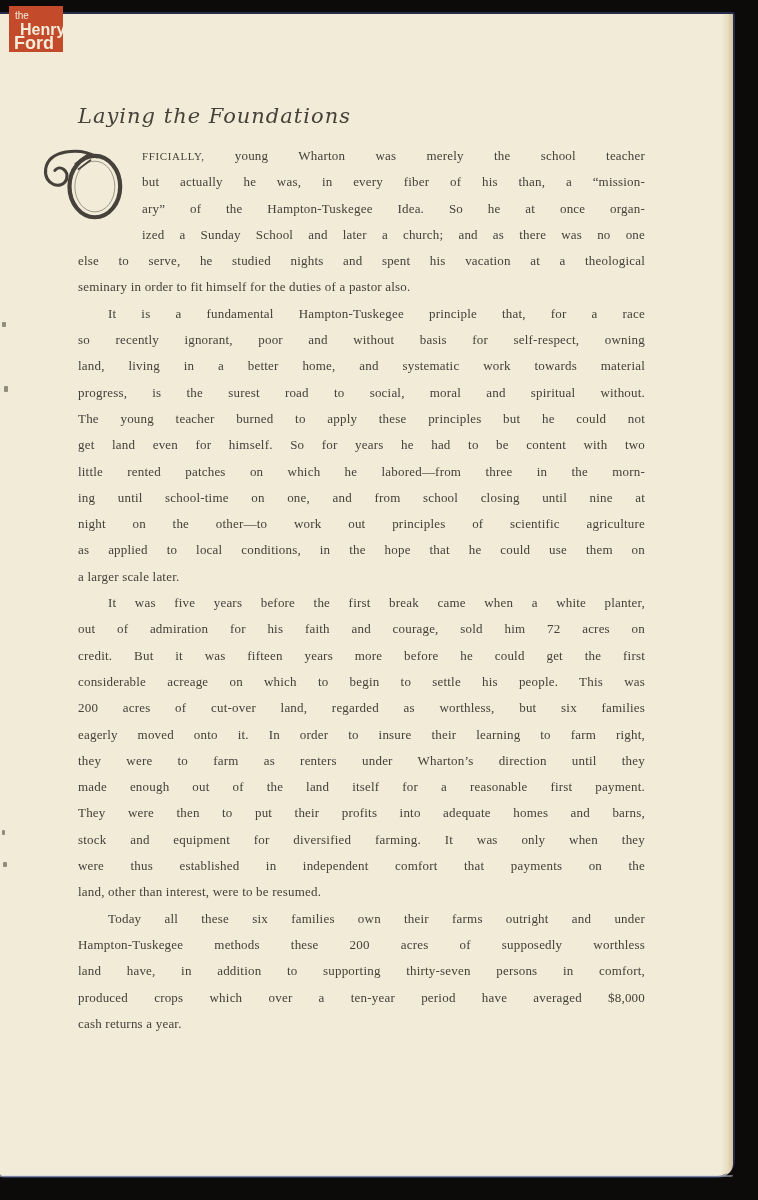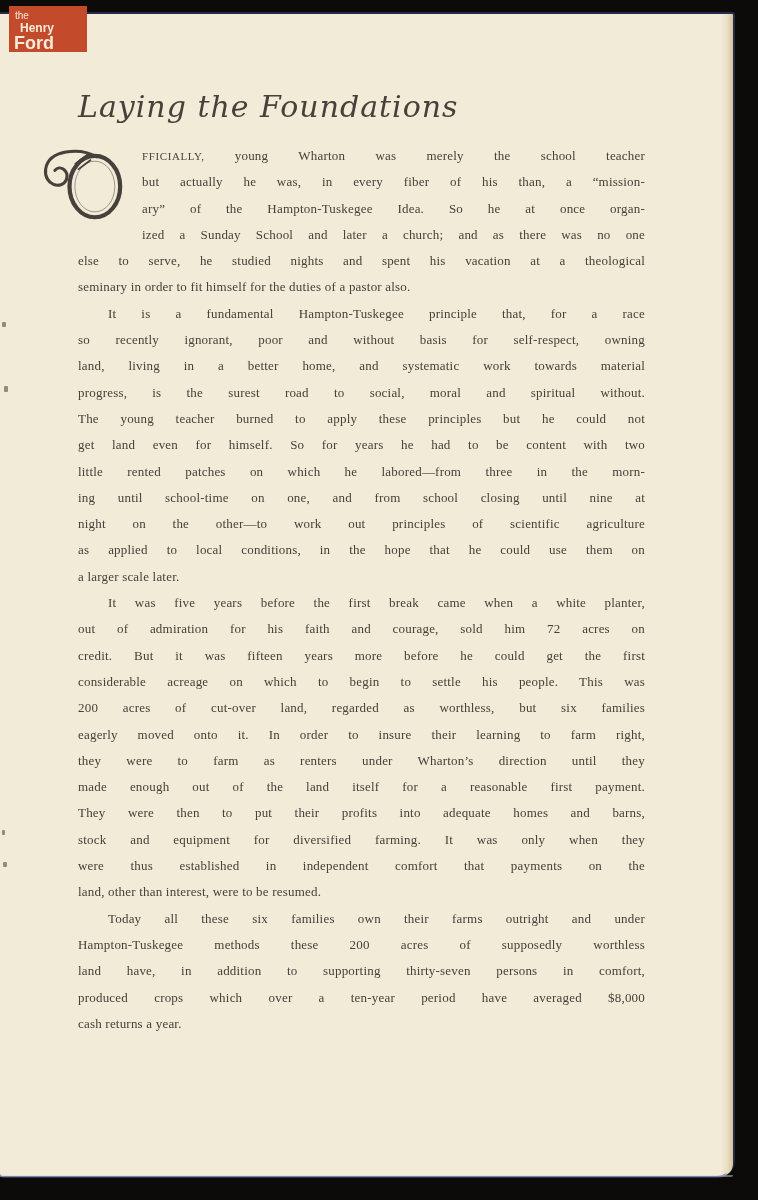--- a/index.html
+++ b/index.html
@@ -23,31 +23,31 @@
   }
   .paper::before { 
     content:""; position:absolute; left:0; right:0; bottom:-1px; height:2px;
     background:#cfd3e2; opacity:.5; border-radius:0 0 16px 4px;
   }
 
   
   .logo {
     position:absolute; left:9px; top:6px; width:54px; height:46px;
     background:var(--logo-red,#c44a2c); z-index:5;
-    font-family:"Liberation Sans", sans-serif; color:var(--logo-text,#f3ecd9);padding-left:24px;
+    font-family:"Liberation Sans", sans-serif; color:var(--logo-text,#f3ecd9);
   }
   .logo .the   { position:absolute; left:6px;  top:4px;  font-size:10px; font-weight:400; }
-  .logo .henry { position:absolute; left:11px; top:15px; font-size:12px; font-weight:700; }
+  .logo .henry { position:absolute; left:11px; top:15px; font-size:16px; font-weight:700; }
   .logo .ford  { position:absolute; left:5px;  top:27px; font-size:18px; font-weight:700; }
 
   
   .title {
-    position:absolute; left:78px; top:89px;
+    position:absolute; left:78px; top:104px;
     font-family:"DejaVu Serif", serif; font-style:italic;
-    font-size:30px; letter-spacing:1px; color:var(--ink,#46413a);
+    font-size:21px; letter-spacing:1px; color:var(--ink,#46413a);
     z-index:2;
   }
 
   
   .body-text {
     position:absolute; left:78px; top:143px; width:567px;
     font-size:13px; line-height:26.3px; color:var(--ink,#46413a);
     letter-spacing:.2px; z-index:2;
   }
   .para { margin:0; }

